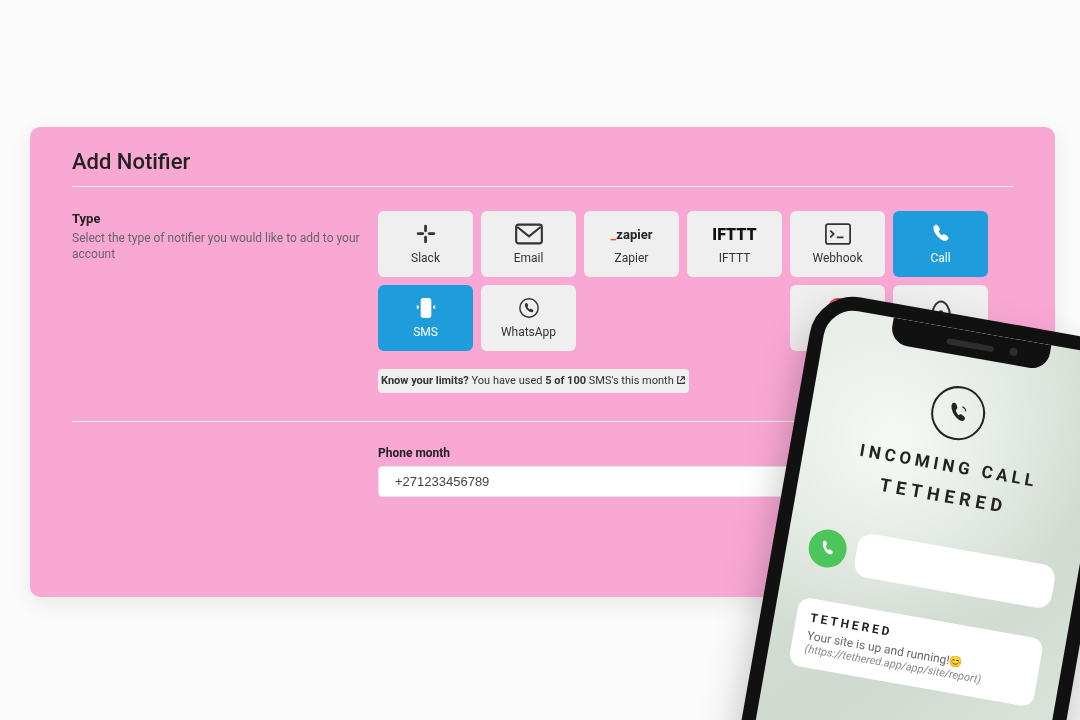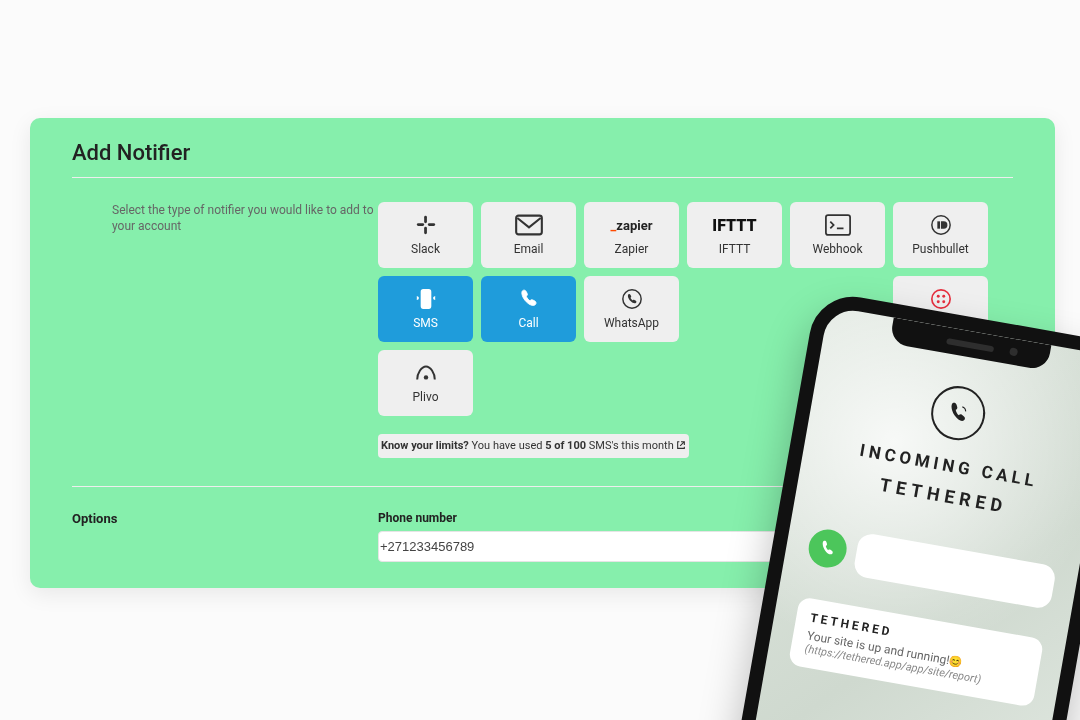--- a/index.html
+++ b/index.html
@@ -1,31 +1,31 @@
 <!DOCTYPE html>
 <html><head>
 <meta charset="utf-8">
 <style>
   * { box-sizing: border-box; margin: 0; padding: 0; }
   html, body { width: 1080px; height: 720px; font-family: -apple-system, "Segoe UI", Roboto, Arial, sans-serif; background: #fbfbfb; }
   .stage { position: relative; width: 1080px; height: 720px; overflow: hidden; }
 
   .card {
-    position: absolute; left: 30px; top: 118px; width: 1025px; height: 470px;
-    background: #86efac; border-radius: 10px;
+    position: absolute; left: 30px; top: 127px; width: 1025px; height: 470px;
+    background: #f9a8d4; border-radius: 10px;
     box-shadow: 0 6px 22px rgba(0,0,0,.08);
     padding: 22px 42px;
   }
 
   .card h1 { font-size: 22px; font-weight: 500; color: #222; padding-bottom: 12px; border-bottom: 1px solid #eee; }
 
   .section { display: flex; padding-top: 24px; }
   .section .meta { width: 306px; flex: 0 0 306px; }
   .section .meta h3 { font-size: 13px; font-weight: 700; color: #222; margin-bottom: 4px; }
-  .section .meta p  { font-size: 12px; color: #666; line-height: 1.35; margin-left: 40px; }
+  .section .meta p  { font-size: 12px; color: #666; line-height: 1.35; }
 
   .grid { flex: 1; display: grid; grid-template-columns: repeat(6, 95px); gap: 8px; }
   .tile {
     height: 66px; border-radius: 6px; background: #efefef;
     display: flex; flex-direction: column; align-items: center; justify-content: center;
     font-size: 12px; color: #333; cursor: pointer; user-select: none;
     gap: 6px;
   }
   .tile.selected { background: #1f9cdb; color: #fff; }
   .tile .ic { width: 28px; height: 22px; display: flex; align-items: center; justify-content: center; }
@@ -35,21 +35,21 @@
   .limits { margin-top: 18px; margin-left: 306px; display: inline-block; background: #efefef; border-radius: 4px; padding: 5px 3px; font-size: 11px; color: #333; }
   .limits strong.a { font-weight: 700; }
   .limits .used { font-weight: 700; }
 
   .divider { margin: 28px 0 0; border: none; border-top: 1px solid #eee; }
 
   .field { flex: 1; max-width: 585px; }
   .field label { font-size: 12px; font-weight: 700; color: #222; display: block; margin-bottom: 6px; }
   .field input {
     width: 100%; font-size: 13px; color: #444;
-    border: 1px solid #e5e5e5; border-radius: 4px; padding: 7px 1px;
+    border: 1px solid #e5e5e5; border-radius: 4px; padding: 7px 16px;
   }
 
   
   .phone-wrap {
     position: absolute; right: -30px; bottom: -240px; width: 360px; height: 640px;
     transform: rotate(10deg); transform-origin: 60% 40%;
   }
   .phone-body {
     position: relative; width: 320px; height: 640px; margin: 0 auto; background: #d9e0d9;
     border: 14px solid #111; border-radius: 44px;
@@ -94,20 +94,21 @@
 </head>
 <body>
 
 <div class="stage">
 
   <div class="card">
     <h1>Add Notifier</h1>
 
     <div class="section">
       <div class="meta">
+        <h3>Type</h3>
         <p>Select the type of notifier you would like to add to your account</p>
       </div>
 
       <div class="grid">
 
         <div class="tile">
           <span class="ic">
             <svg viewBox="0 0 24 24">
                 <g fill="#333">
                   <rect x="10" y="2" width="3" height="8" rx="1.5"></rect>
@@ -144,48 +145,38 @@
         <div class="tile">
           <span class="ic">
             <svg viewBox="0 0 24 20">
                 <rect x="1" y="1" width="22" height="18" rx="2" fill="none" stroke="#333" stroke-width="1.6"></rect>
                 <path d="M5 7l3 3-3 3M11 13h6" fill="none" stroke="#333" stroke-width="1.6"></path>
               </svg>
           </span>
           <span>Webhook</span>
         </div>
 
-        <div class="tile">
-          <span class="ic">
-            <svg viewBox="0 0 24 24">
-                <circle cx="12" cy="12" r="10" fill="none" stroke="#333" stroke-width="1.6"></circle>
-                <rect x="8" y="8" width="3" height="8" fill="#333"></rect>
-                <path d="M12 8h3a4 4 0 010 8h-3z" fill="#333"></path>
-              </svg>
-          </span>
-          <span>Pushbullet</span>
+
+        <div class="tile selected">
+          <span class="ic">
+            <svg viewBox="0 0 24 24">
+                <path d="M5 3c1-1 3-1 4 1l1 2c1 2-1 3-1 3s1 3 4 5c0 0 1-2 3-1l2 1c2 1 2 3 1 4-2 2-6 1-10-3S3 5 5 3z" fill="#fff"></path>
+              </svg>
+          </span>
+          <span>Call</span>
         </div>
 
         <div class="tile selected">
           <span class="ic">
             <svg viewBox="0 0 24 24">
                 <rect x="7" y="2" width="10" height="20" rx="2" fill="none" stroke="#fff" stroke-width="1.6"></rect>
                 <path d="M2 10c2-1 2 3 0 2M22 10c-2-1-2 3 0 2" fill="none" stroke="#fff" stroke-width="1.4"></path>
               </svg>
           </span>
           <span>SMS</span>
-        </div>
-
-        <div class="tile selected">
-          <span class="ic">
-            <svg viewBox="0 0 24 24">
-                <path d="M5 3c1-1 3-1 4 1l1 2c1 2-1 3-1 3s1 3 4 5c0 0 1-2 3-1l2 1c2 1 2 3 1 4-2 2-6 1-10-3S3 5 5 3z" fill="#fff"></path>
-              </svg>
-          </span>
-          <span>Call</span>
         </div>
 
         <div class="tile">
           <span class="ic">
             <svg viewBox="0 0 24 24">
                 <circle cx="12" cy="12" r="10" fill="none" stroke="#333" stroke-width="1.6"></circle>
                 <path d="M8 7c.6-.6 1.8-.6 2.4.6l.6 1.2c.6 1.2-.6 1.8-.6 1.8s.6 1.8 2.4 3c0 0 .6-1.2 1.8-.6l1.2.6c1.2.6 1.2 1.8.6 2.4-1.2 1.2-3.6.6-6-1.8S6.8 8.2 8 7z" fill="#333"></path>
               </svg>
           </span>
           <span>WhatsApp</span>
@@ -221,24 +212,23 @@
     <div class="limits">
       <strong class="a">Know your limits?</strong><span> You have used </span><span class="used">5 of 100</span><span> SMS's this month </span><span style="display:inline-block; vertical-align:-1px;"><svg width="10" height="10" viewBox="0 0 12 12">
             <path d="M4 2h-2v8h8v-2M6 2h4v4M10 2l-5 5" fill="none" stroke="#333" stroke-width="1.3"></path>
           </svg></span>
     </div>
 
     <hr class="divider">
 
     <div class="section">
       <div class="meta">
-        <h3>Options</h3>
       </div>
       <div class="field">
-        <label>Phone number</label>
+        <label>Phone month</label>
         <input type="text" value="+271233456789" style="">
       </div>
     </div>
   </div>
 
   <div class="phone-wrap">
     <div class="phone-body">
       <div class="notch"></div>
       <div class="phone-content">
 

